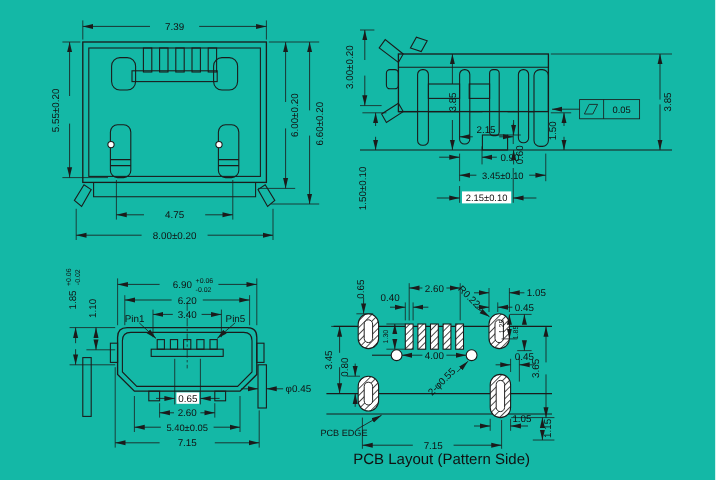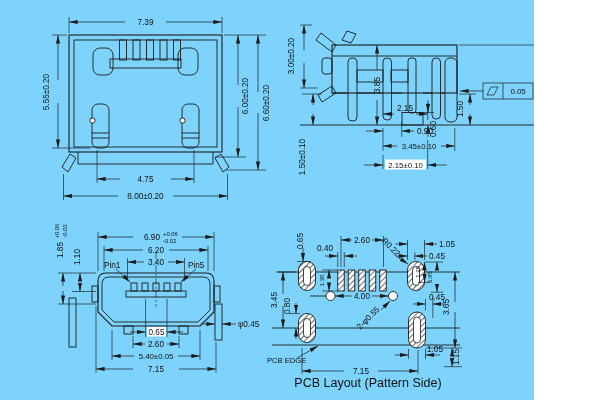--- a/index.html
+++ b/index.html
@@ -1,16 +1,16 @@
 <!DOCTYPE html>
 <html><head>
 <meta charset="utf-8">
 <style>
   html,body{margin:0;padding:0;background:#fff;}
-  .frame{width:534px;height:400px;background:#7dd3fc;position:relative;overflow:hidden;
+  .frame{width:596px;height:400px;background:#14b8a6;position:relative;overflow:hidden;
          font-family:"Liberation Sans", sans-serif;}
   svg{position:absolute;left:0;top:0;}
   .part{fill:none;stroke:#1b1b1b;stroke-width:1.1;}
   .partthin{fill:none;stroke:#1b1b1b;stroke-width:0.9;}
   .dim{stroke:#1b1b1b;stroke-width:0.7;fill:none;}
   .ext{stroke:#1b1b1b;stroke-width:0.65;fill:none;}
   .cl{stroke:#1b1b1b;stroke-width:0.6;fill:none;stroke-dasharray:7 2 2 2;}
   text{font-family:"Liberation Sans", sans-serif;font-size:8.2px;fill:#111;}
   .tol{font-size:5.8px;}
   .small{font-size:7.8px;}

